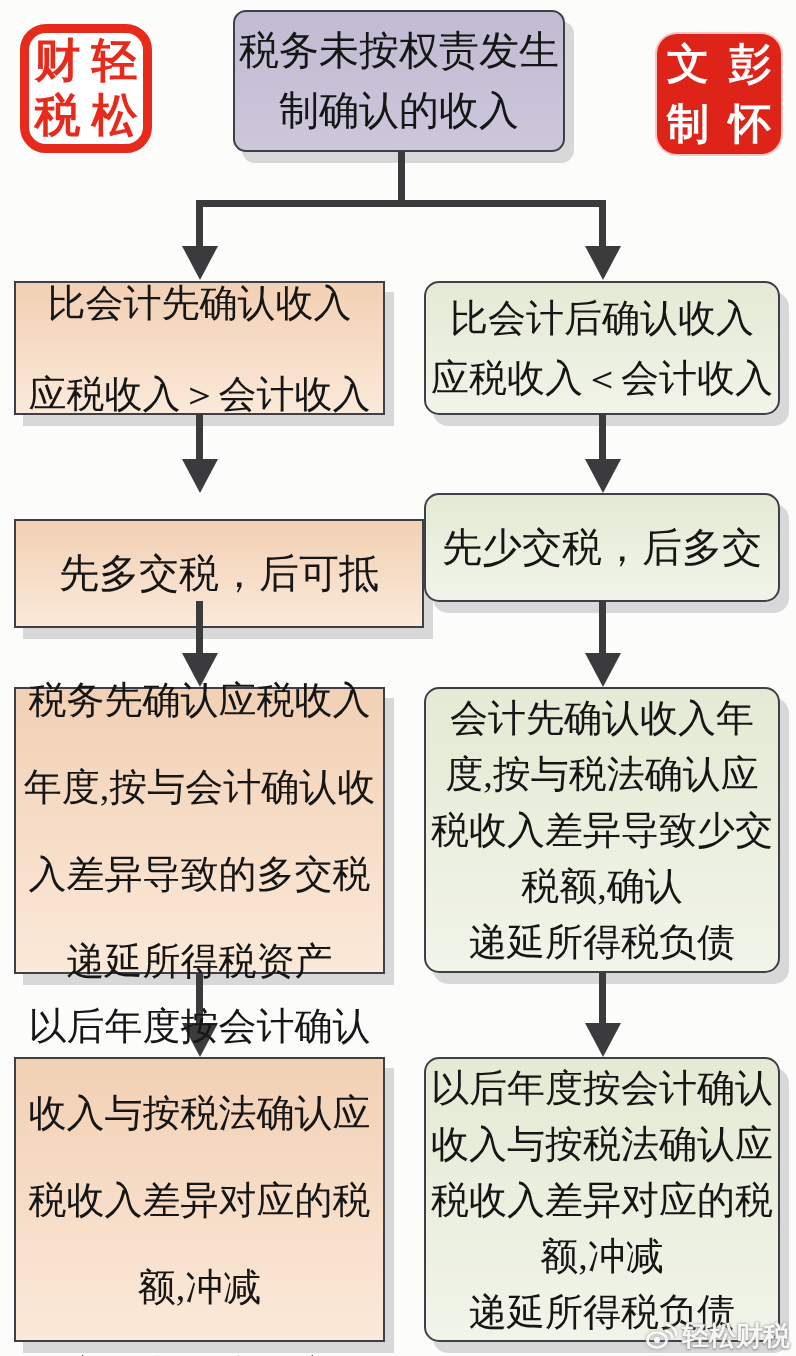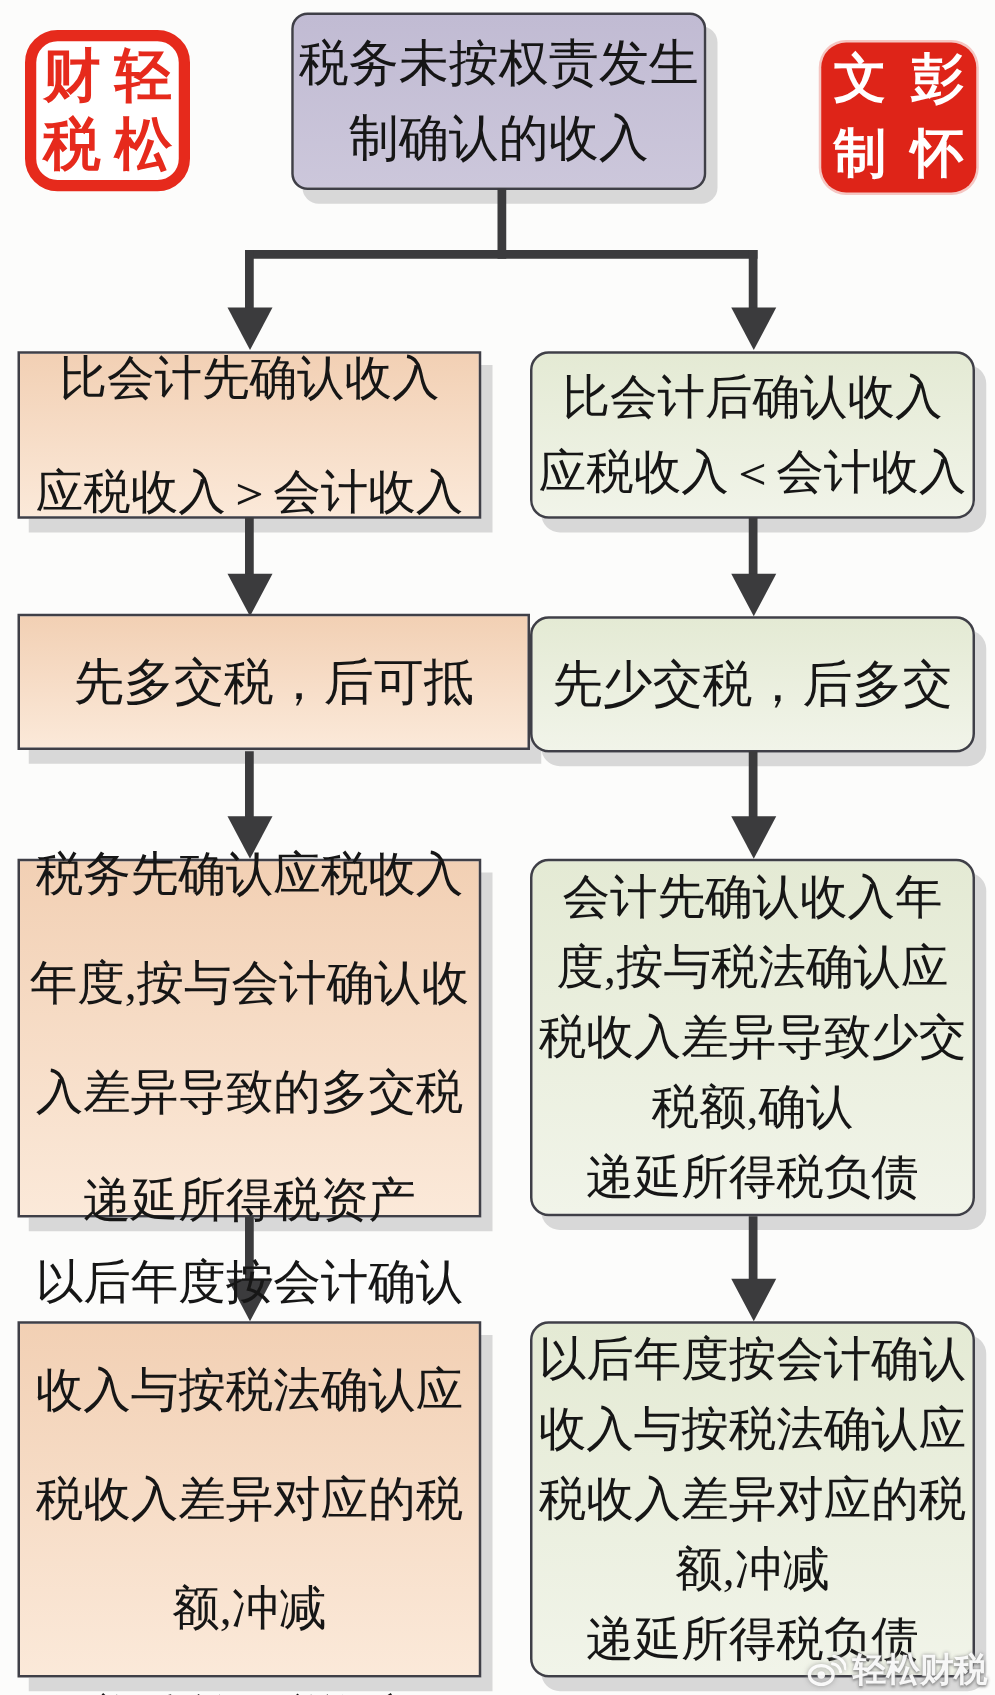--- a/index.html
+++ b/index.html
@@ -81,21 +81,21 @@
   <div class="box green fs-2" style="left:424px;top:281px;width:356px;height:134px">
     <div class="ln">比会计后确认收入</div>
     <div class="ln">应税收入＜会计收入</div>
   </div>
 
   <div class="stem" style="left:196px;top:414px;height:46px"></div>
   <div class="ahead" style="left:182px;top:459px"></div>
   <div class="stem" style="left:599px;top:414px;height:46px"></div>
   <div class="ahead" style="left:585px;top:459px"></div>
 
-  <div class="box peach fs-1" style="left:14px;top:491px;width:410px;height:109px">
+  <div class="box peach fs-1" style="left:14px;top:519px;width:410px;height:109px">
     <div class="ln">先多交税，后可抵</div>
   </div>
   <div class="box green fs-1" style="left:424px;top:493px;width:356px;height:109px">
     <div class="ln">先少交税，后多交</div>
   </div>
 
   <div class="stem" style="left:196px;top:601px;height:53px"></div>
   <div class="ahead" style="left:182px;top:653px"></div>
   <div class="stem" style="left:599px;top:601px;height:53px"></div>
   <div class="ahead" style="left:585px;top:653px"></div>

